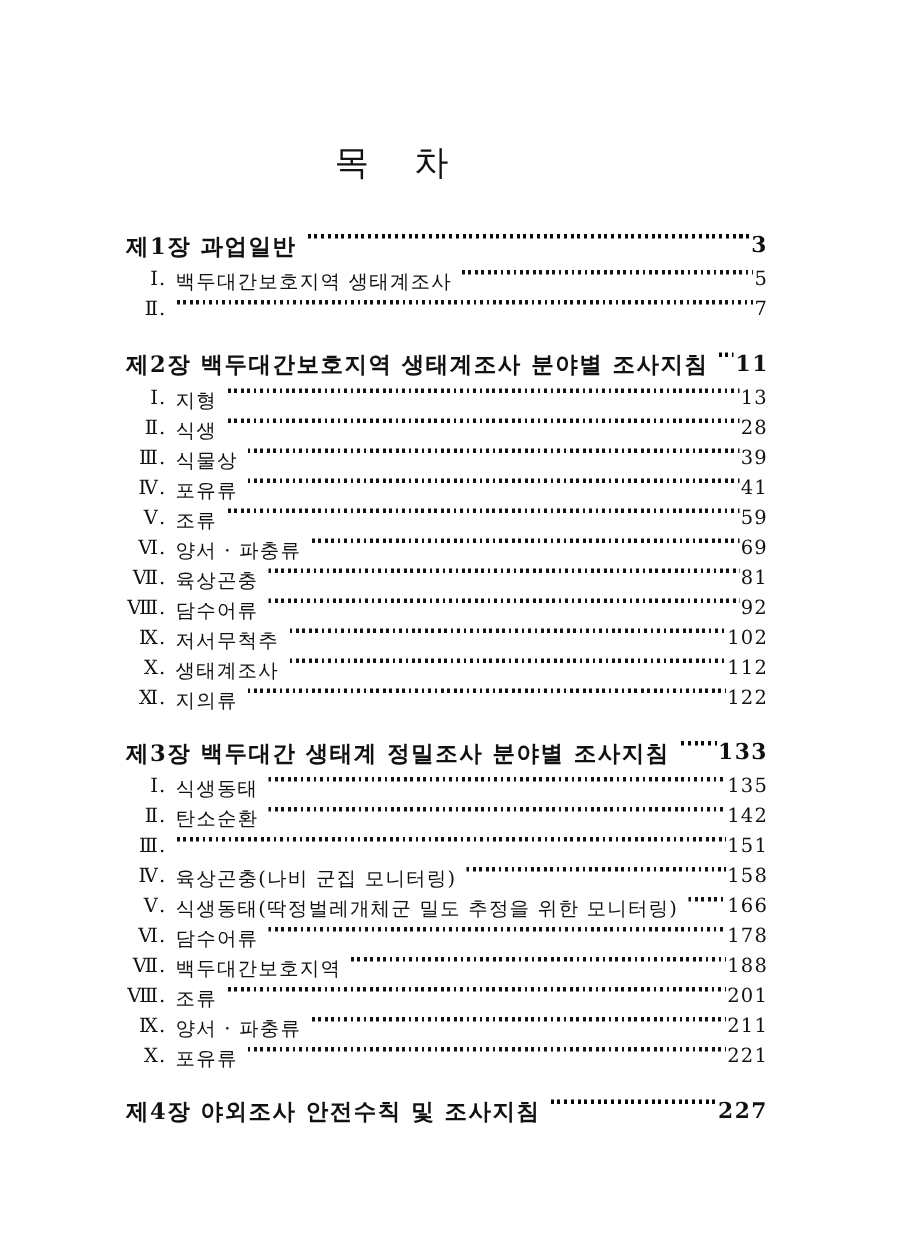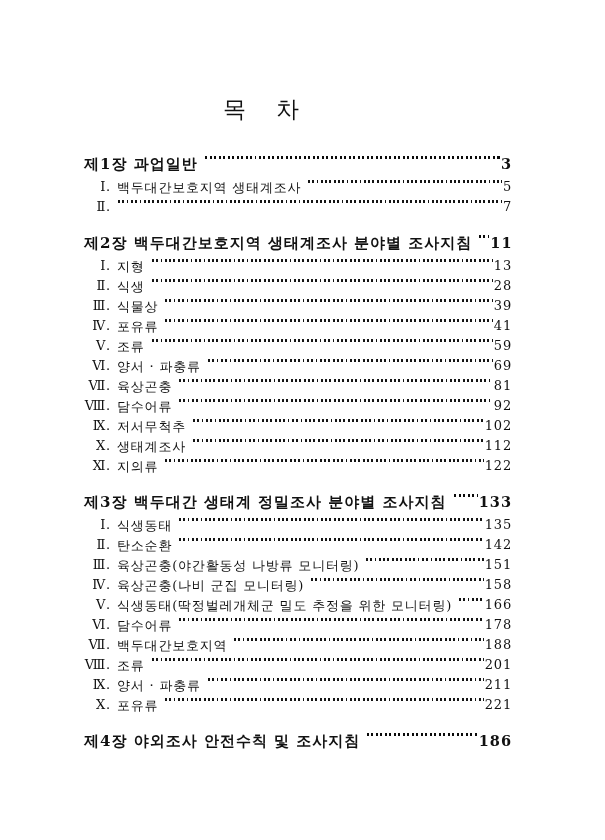--- a/index.html
+++ b/index.html
@@ -183,21 +183,20 @@
           <span class="pagenum">135</span>
         </div>
         <div class="row item-row">
           <span class="num">Ⅱ.</span>
           <span class="item-label">탄소순환</span>
           <span class="leader"></span>
           <span class="pagenum">142</span>
         </div>
         <div class="row item-row">
           <span class="num">Ⅲ.</span>
-          <span class="item-label">육상곤충(야간활동성 나방류 모니터링)</span>
           <span class="leader"></span>
           <span class="pagenum">151</span>
         </div>
         <div class="row item-row">
           <span class="num">Ⅳ.</span>
           <span class="item-label">육상곤충(나비 군집 모니터링)</span>
           <span class="leader"></span>
           <span class="pagenum">158</span>
         </div>
         <div class="row item-row">
@@ -234,17 +233,17 @@
           <span class="num">Ⅹ.</span>
           <span class="item-label">포유류</span>
           <span class="leader"></span>
           <span class="pagenum">221</span>
         </div>
       </div>
       <div class="chapter">
         <div class="row chapter-row">
           <span class="chapter-label">제4장 야외조사 안전수칙 및 조사지침</span>
           <span class="leader"></span>
-          <span class="pagenum">186</span>
+          <span class="pagenum">227</span>
         </div>
       </div>
     </div>
 </div>
 
 </body></html>

